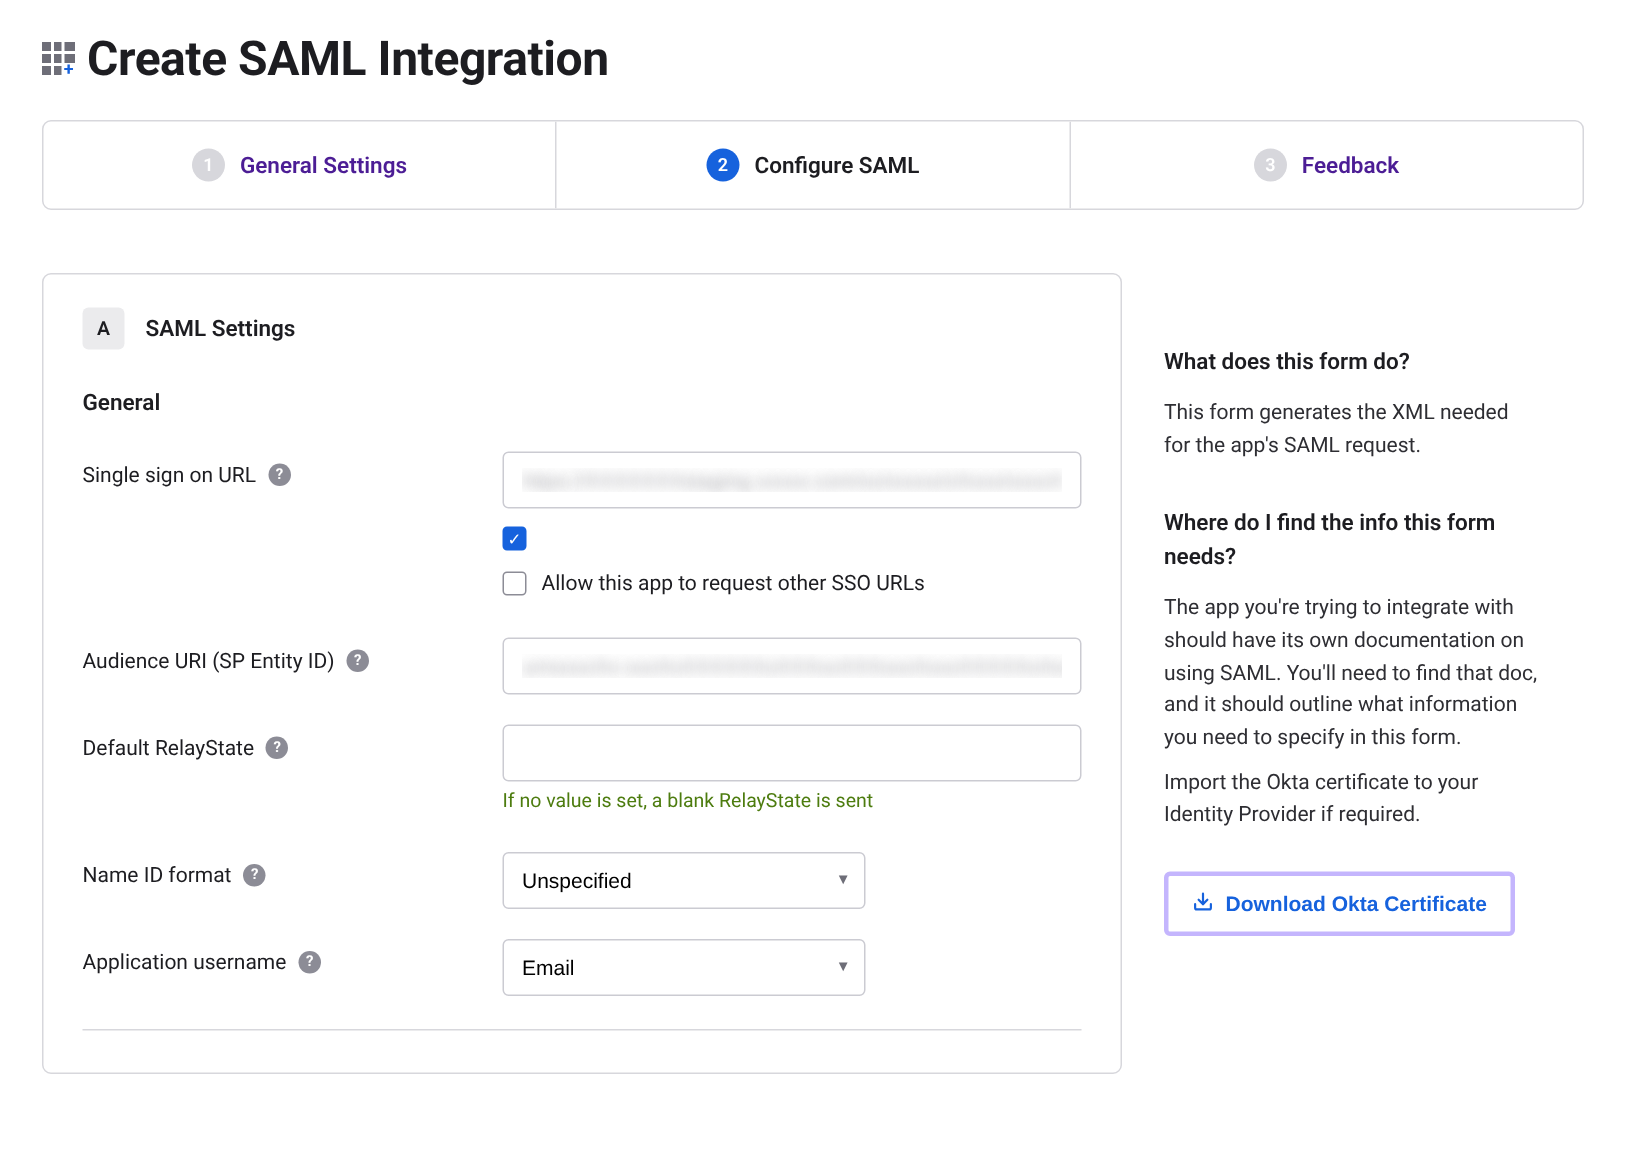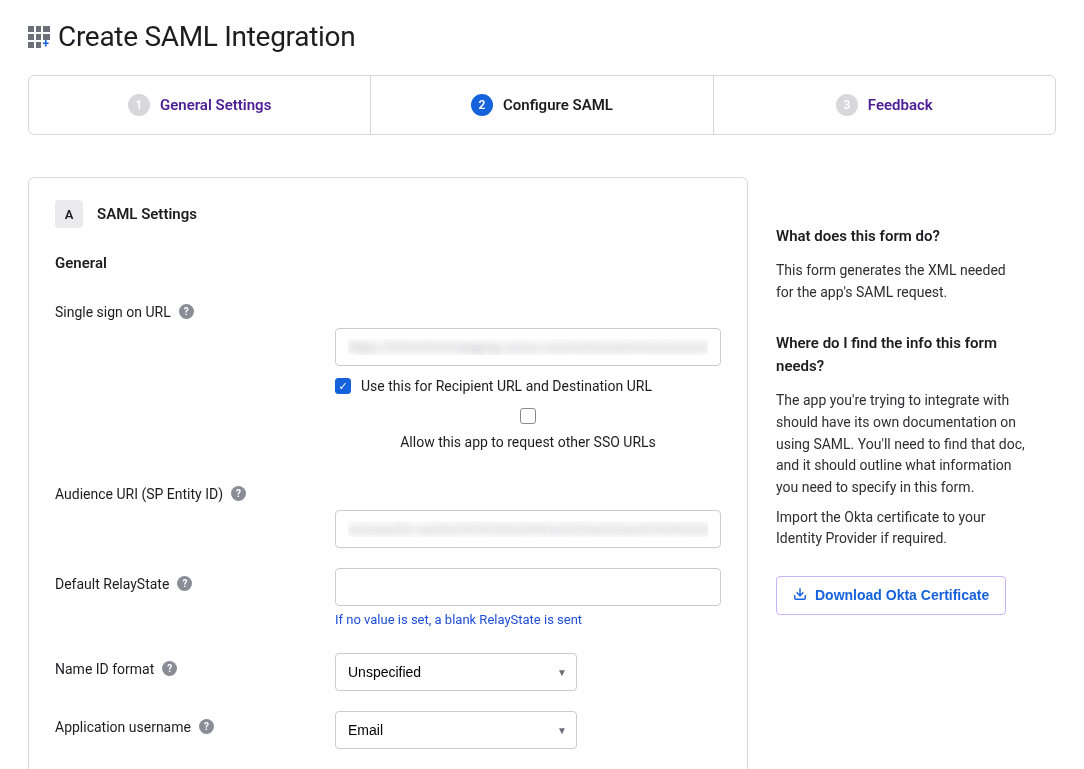--- a/index.html
+++ b/index.html
@@ -33,22 +33,22 @@
     color: #1662dd;
     font-weight: bold;
     font-size: 12px;
     line-height: 6px;
     background: transparent;
     position: relative;
     top: -1px;
     left: -1px;
   }
   .page-title {
-    font-size: 28px;
-    font-weight: 400;
+    font-size: 32px;
+    font-weight: 700;
     letter-spacing: -0.3px;
   }
   .wizard {
     display: flex;
     border: 1px solid #d7d7dc;
     border-radius: 6px;
     overflow: hidden;
     margin-bottom: 42px;
   }
   .wizard-step {
@@ -157,21 +157,20 @@
     border: 1px solid #cbcbd2;
     border-radius: 4px;
     padding: 0 12px;
     font-size: 14px;
     background: #fff;
   }
   .text-input.blurred {
     color: transparent;
     text-shadow: 0 0 8px rgba(100,100,110,0.55);
     user-select: none;
-    margin-top: 32px;
   }
   .select-wrap {
     position: relative;
     width: 242px;
   }
   .select-input {
     appearance: none;
     -webkit-appearance: none;
     background: #fff;
     padding-right: 30px;
@@ -202,21 +201,21 @@
     justify-content: center;
     flex-shrink: 0;
   }
   .checkbox.checked {
     background: #1662dd;
     border-color: #1662dd;
     color: #fff;
     font-size: 11px;
   }
   .help-text {
-    color: #1d4ed8;
+    color: #4d7c0f;
     font-size: 13px;
     margin-top: 6px;
   }
   .advanced-link {
     text-align: right;
     margin-top: 30px;
   }
   .advanced-link a {
     color: #1662dd;
     font-size: 14px;
@@ -243,21 +242,21 @@
   .sidebar h4:first-child { margin-top: 0; }
   .sidebar p {
     color: #2e2e33;
     margin-bottom: 8px;
   }
   .download-btn {
     margin-top: 18px;
     display: inline-flex;
     align-items: center;
     gap: 8px;
-    border: 1px solid #c4b5fd;
+    border: 3px solid #c4b5fd;
     color: #1662dd;
     background: #fff;
     padding: 10px 16px;
     border-radius: 4px;
     font-size: 14px;
     font-weight: 600;
     cursor: pointer;
   }
 </style>
 </head>
@@ -304,23 +303,22 @@
 
     <div class="form-row">
       <div class="form-label-col">
         <span>Single sign on URL</span>
         <span class="help-icon">?</span>
       </div>
       <div class="form-input-col">
         <input type="text" class="text-input blurred" value="https://XXXXXXXstaging.xxxxx.com/xx/xxxxx/xXxxx/xxxxX" style="">
         <div class="checkbox-row">
           <span class="checkbox checked">✓</span>
-          <span>Use this for Recipient URL and Destination URL</span>
         </div>
-        <div class="checkbox-row" style="margin-top:14px;flex-direction:column;">
+        <div class="checkbox-row" style="margin-top:14px;">
           <span class="checkbox"></span>
           <span>Allow this app to request other SSO URLs</span>
         </div>
       </div>
     </div>
 
     <div class="form-row" style="margin-top:28px;">
       <div class="form-label-col">
         <span>Audience URI (SP Entity ID)</span>
         <span class="help-icon">?</span>

